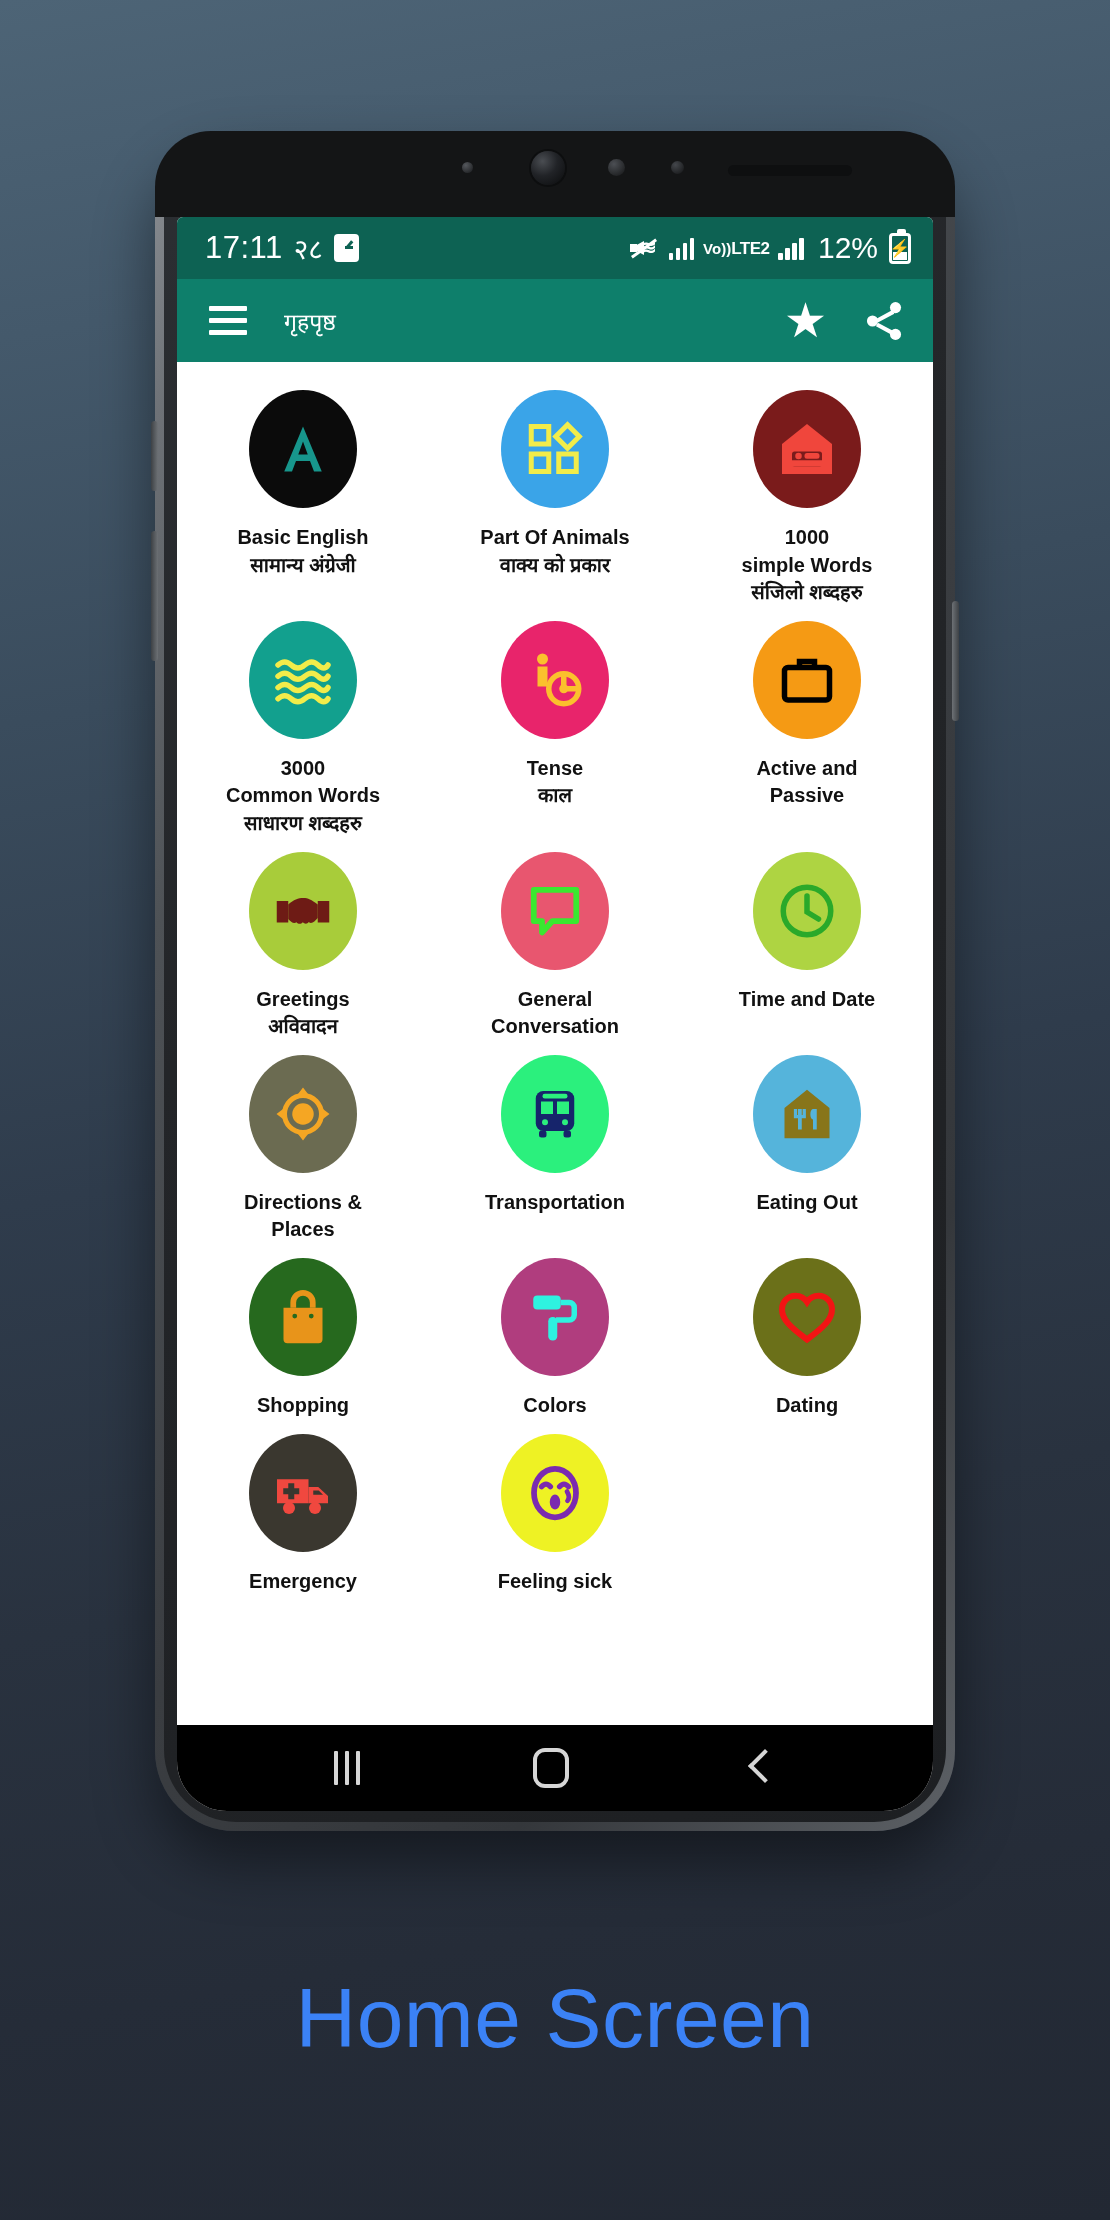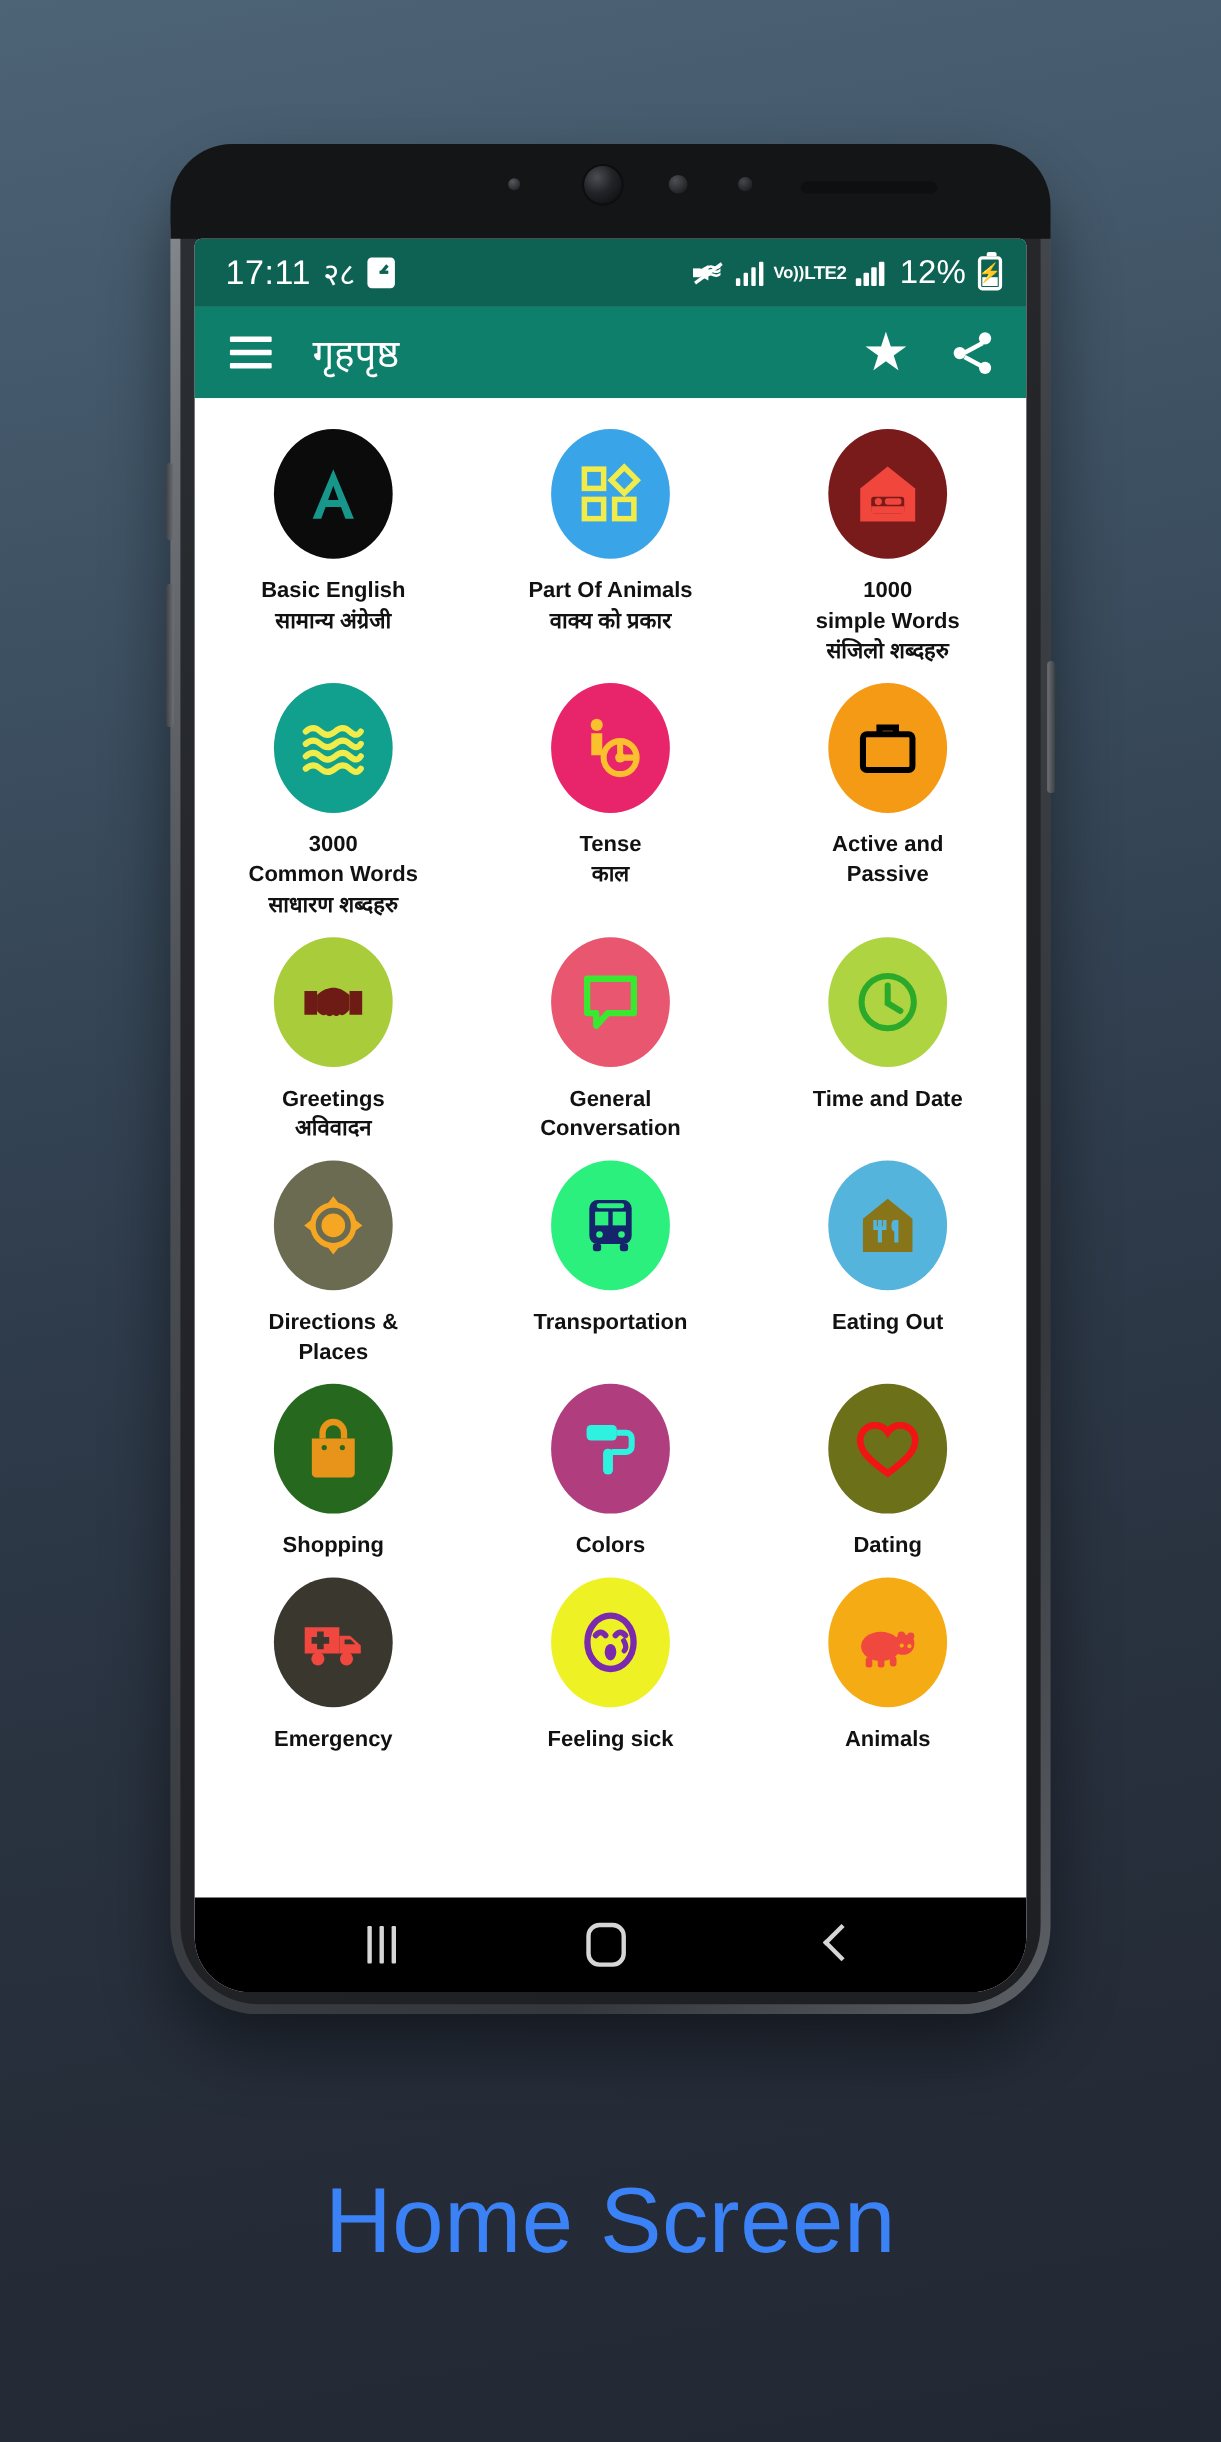--- a/index.html
+++ b/index.html
@@ -167,21 +167,21 @@
   
   .app-bar{
     height:83px;
     background:#0e7f6b;
     display:flex; align-items:center;
     padding:0 26px 0 32px;
     color:#fff;
   }
   .hamburger{ width:38px; display:flex; flex-direction:column; gap:7px; cursor:pointer;}
   .hamburger i{ display:block; height:5px; background:#fff; border-radius:1px;}
-  .app-title{ font-size:35px; margin-left:37px; flex:1; }
+  .app-title{ font-size:23px; margin-left:37px; flex:1; }
   .star-ic{ font-size:48px; line-height:1; margin-right:34px; cursor:pointer;}
   .share-ic{ width:46px; height:46px; cursor:pointer;}
 
   
   .content{
     background:#fff;
     height:calc(100% - 145px - 86px);
     overflow:hidden;
     padding-top:22px;
   }
@@ -539,38 +539,20 @@
                 <path d="M6.6 9.5 q1.8 -2.2 3.6 0" fill="none" stroke="#7b2ab0" stroke-width="2.1" stroke-linecap="round"></path>
                 <path d="M13.8 9.5 q1.8 -2.2 3.6 0" fill="none" stroke="#7b2ab0" stroke-width="2.1" stroke-linecap="round"></path>
                 <ellipse cx="12" cy="15.6" rx="2.1" ry="3" fill="#7b2ab0"></ellipse>
                 <path d="M16.8 11.4 q1.4 2.4 .2 3.7" fill="none" stroke="#7b2ab0" stroke-width="1.9" stroke-linecap="round"></path>
               </svg>
             </div>
             <div class="labels">
               <div>Feeling sick</div>
             </div>
           </div>
-          <div class="cell">
-            <div class="bubble" style="background: rgb(245, 172, 20);">
-              <svg class="icon-svg" viewBox="0 0 24 24">
-                <ellipse cx="9.5" cy="13.5" rx="7.2" ry="5.3" fill="#f0483f"></ellipse>
-                <path d="M14.6 10.5 c2.4 -2 6.4 -1.6 7 .9 c.5 2.2 -.6 4.6 -3.2 5.1 c-2.4 .4 -4.4 -1 -4.6 -3 z" fill="#f0483f"></path>
-                <circle cx="17" cy="9.5" r="1.4" fill="#f0483f"></circle>
-                <circle cx="20.4" cy="9.7" r="1.3" fill="#f0483f"></circle>
-                <circle cx="17.1" cy="13.2" r=".75" fill="#f5ac14"></circle>
-                <circle cx="19.9" cy="13.4" r=".75" fill="#f5ac14"></circle>
-                <rect x="4" y="17.4" width="2.4" height="3.8" rx=".9" fill="#f0483f"></rect>
-                <rect x="8.4" y="17.6" width="2.4" height="3.6" rx=".9" fill="#f0483f"></rect>
-                <rect x="12.8" y="17.2" width="2.4" height="3.6" rx=".9" fill="#f0483f"></rect>
-              </svg>
-            </div>
-            <div class="labels">
-              <div>Animals</div>
-            </div>
-          </div>
         </div>
     </div>
 
     <div class="nav-bar">
       <span class="nav-recents">
           <i></i>
           <i></i>
           <i></i>
         </span>
       <span class="nav-home"></span>

